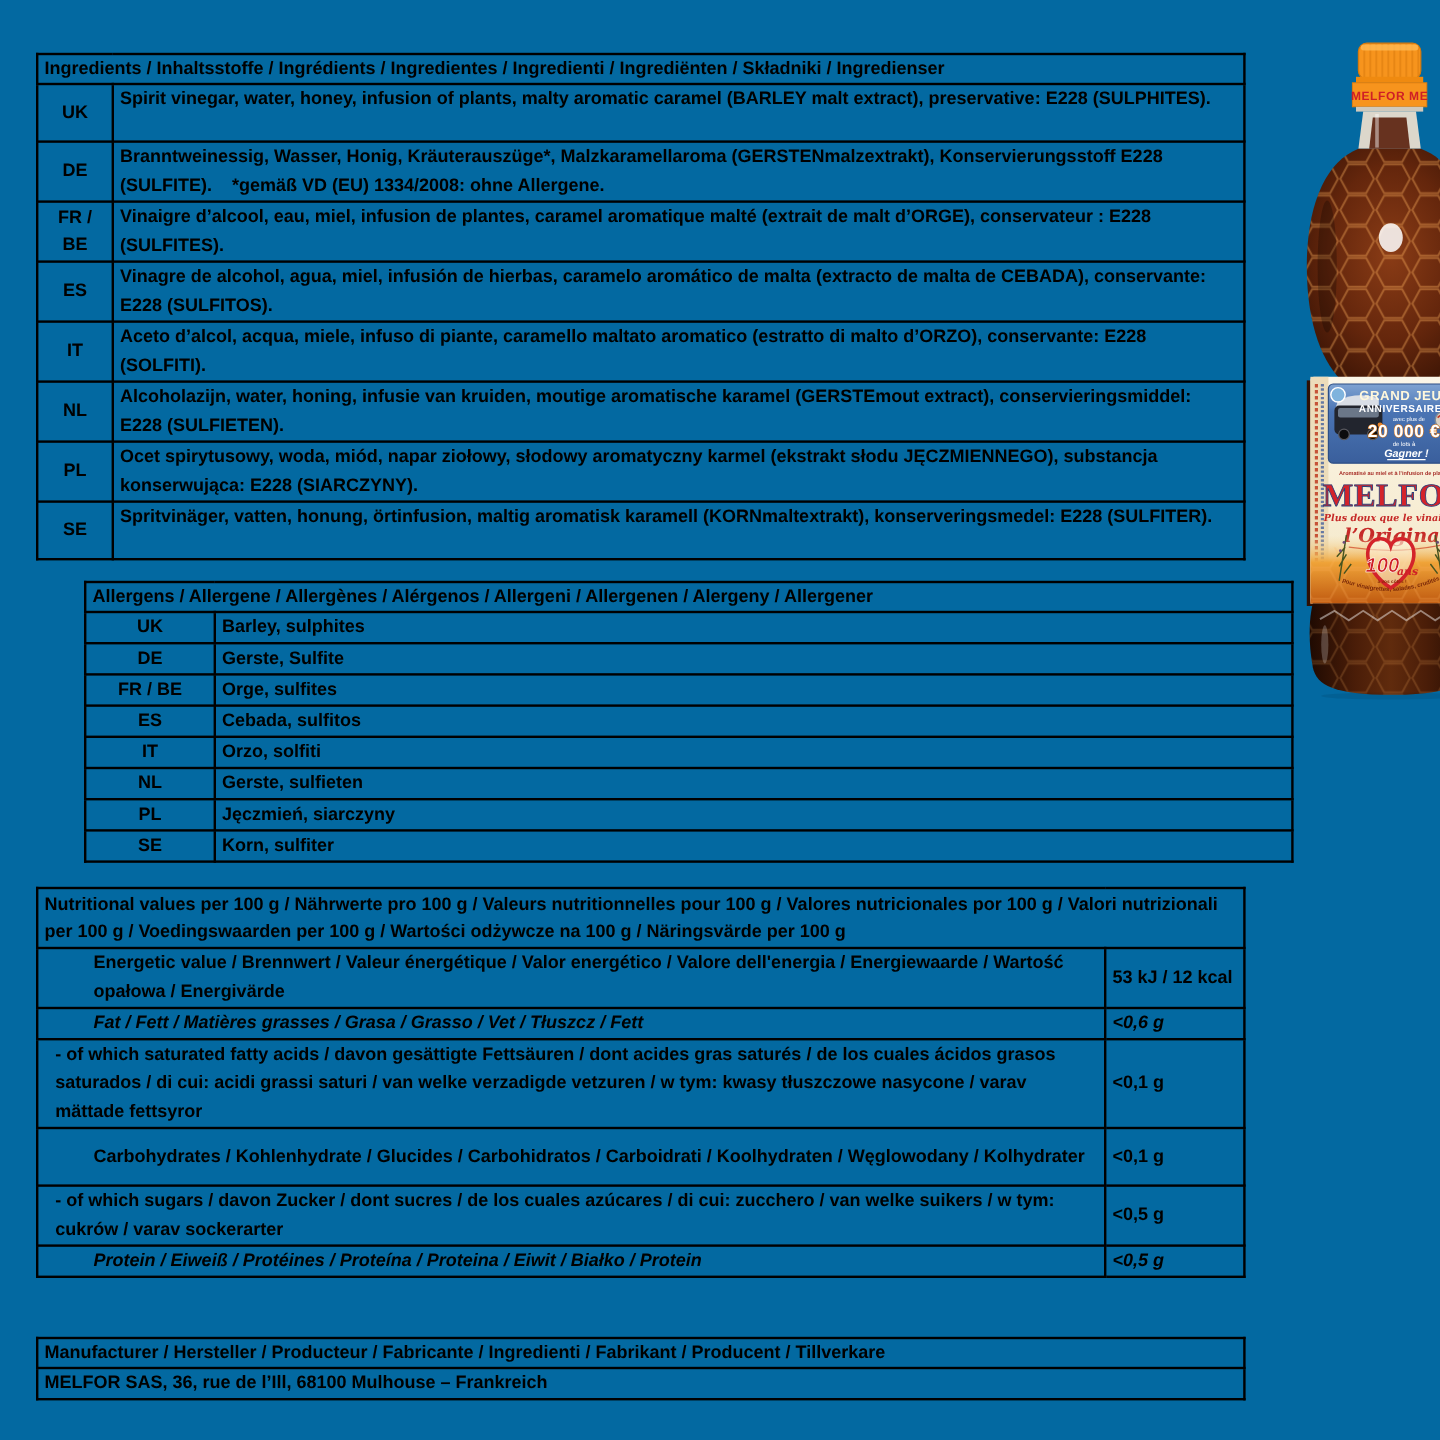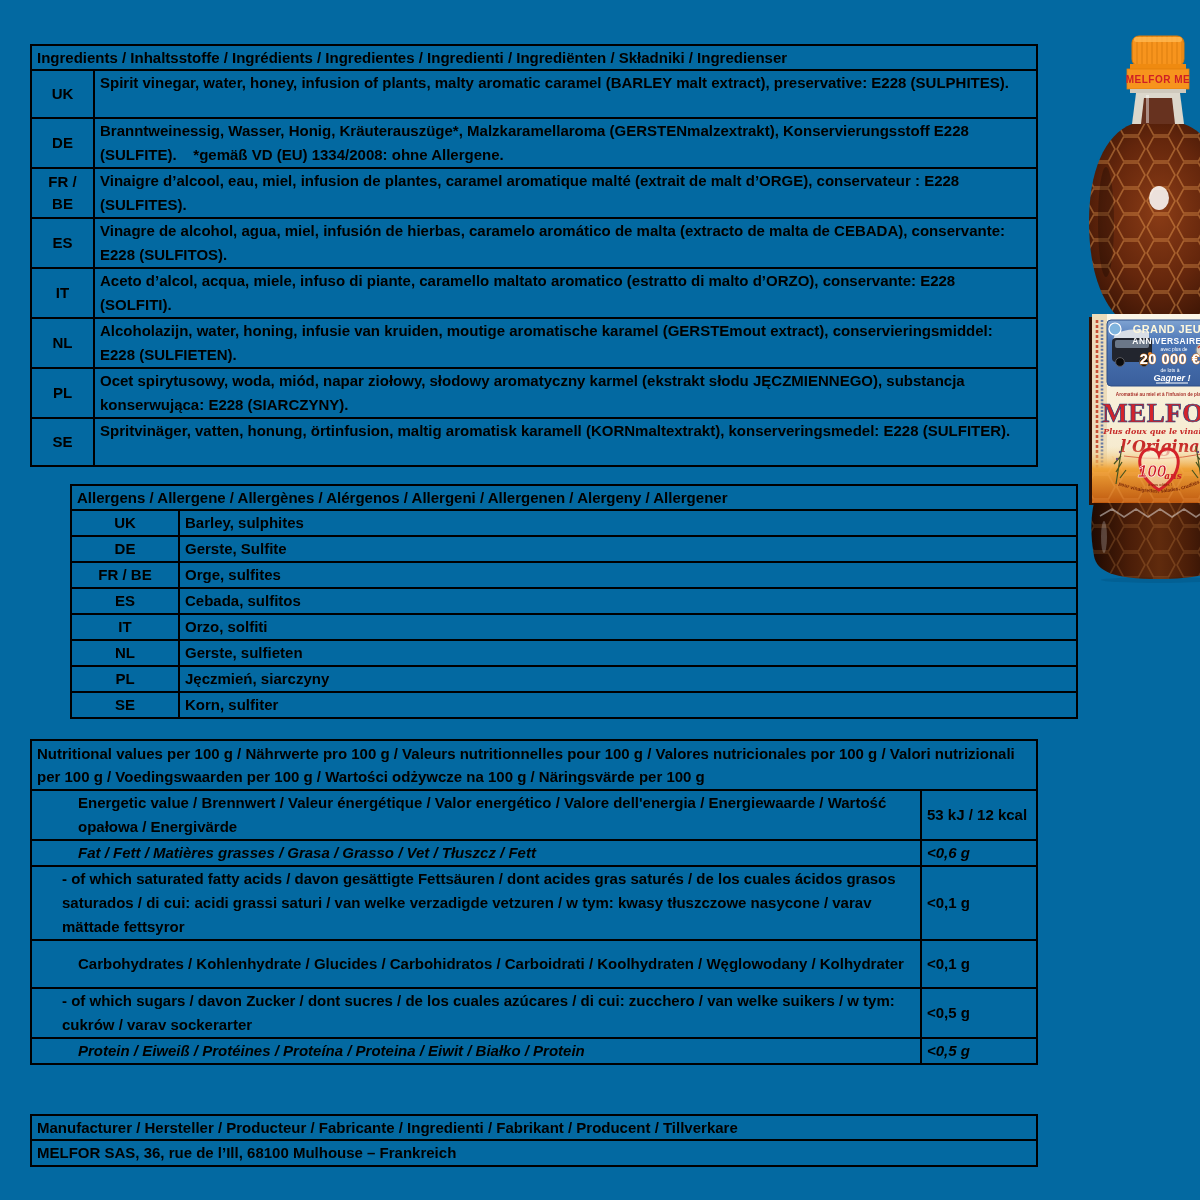--- a/index.html
+++ b/index.html
@@ -25,21 +25,21 @@
 
   
   #tbl-nutrition{top:739px;}
   #tbl-nutrition col.c-val{width:116px;}
   #tbl-nutrition th{line-height:23px;height:44px;}
   #tbl-nutrition td.label{vertical-align:middle;padding-left:46px;}
   #tbl-nutrition td.val{vertical-align:middle;}
   #tbl-nutrition tr.h48 td{height:46px;}
   #tbl-nutrition tr.h24 td{height:22px;font-style:italic;}
   #tbl-nutrition tr.h72 td{height:70px;}
-  #tbl-nutrition tr.indent td.label{padding-left:30px;margin-top:20px;}
+  #tbl-nutrition tr.indent td.label{padding-left:14px;margin-top:20px;}
 
   
   #tbl-manufacturer{top:1114px;}
   #tbl-manufacturer td{height:22px;vertical-align:middle;}
 
   #bottle{position:absolute;left:1086px;top:32px;width:146px;height:552px;}
 </style>
 </head>
 <body>
 

